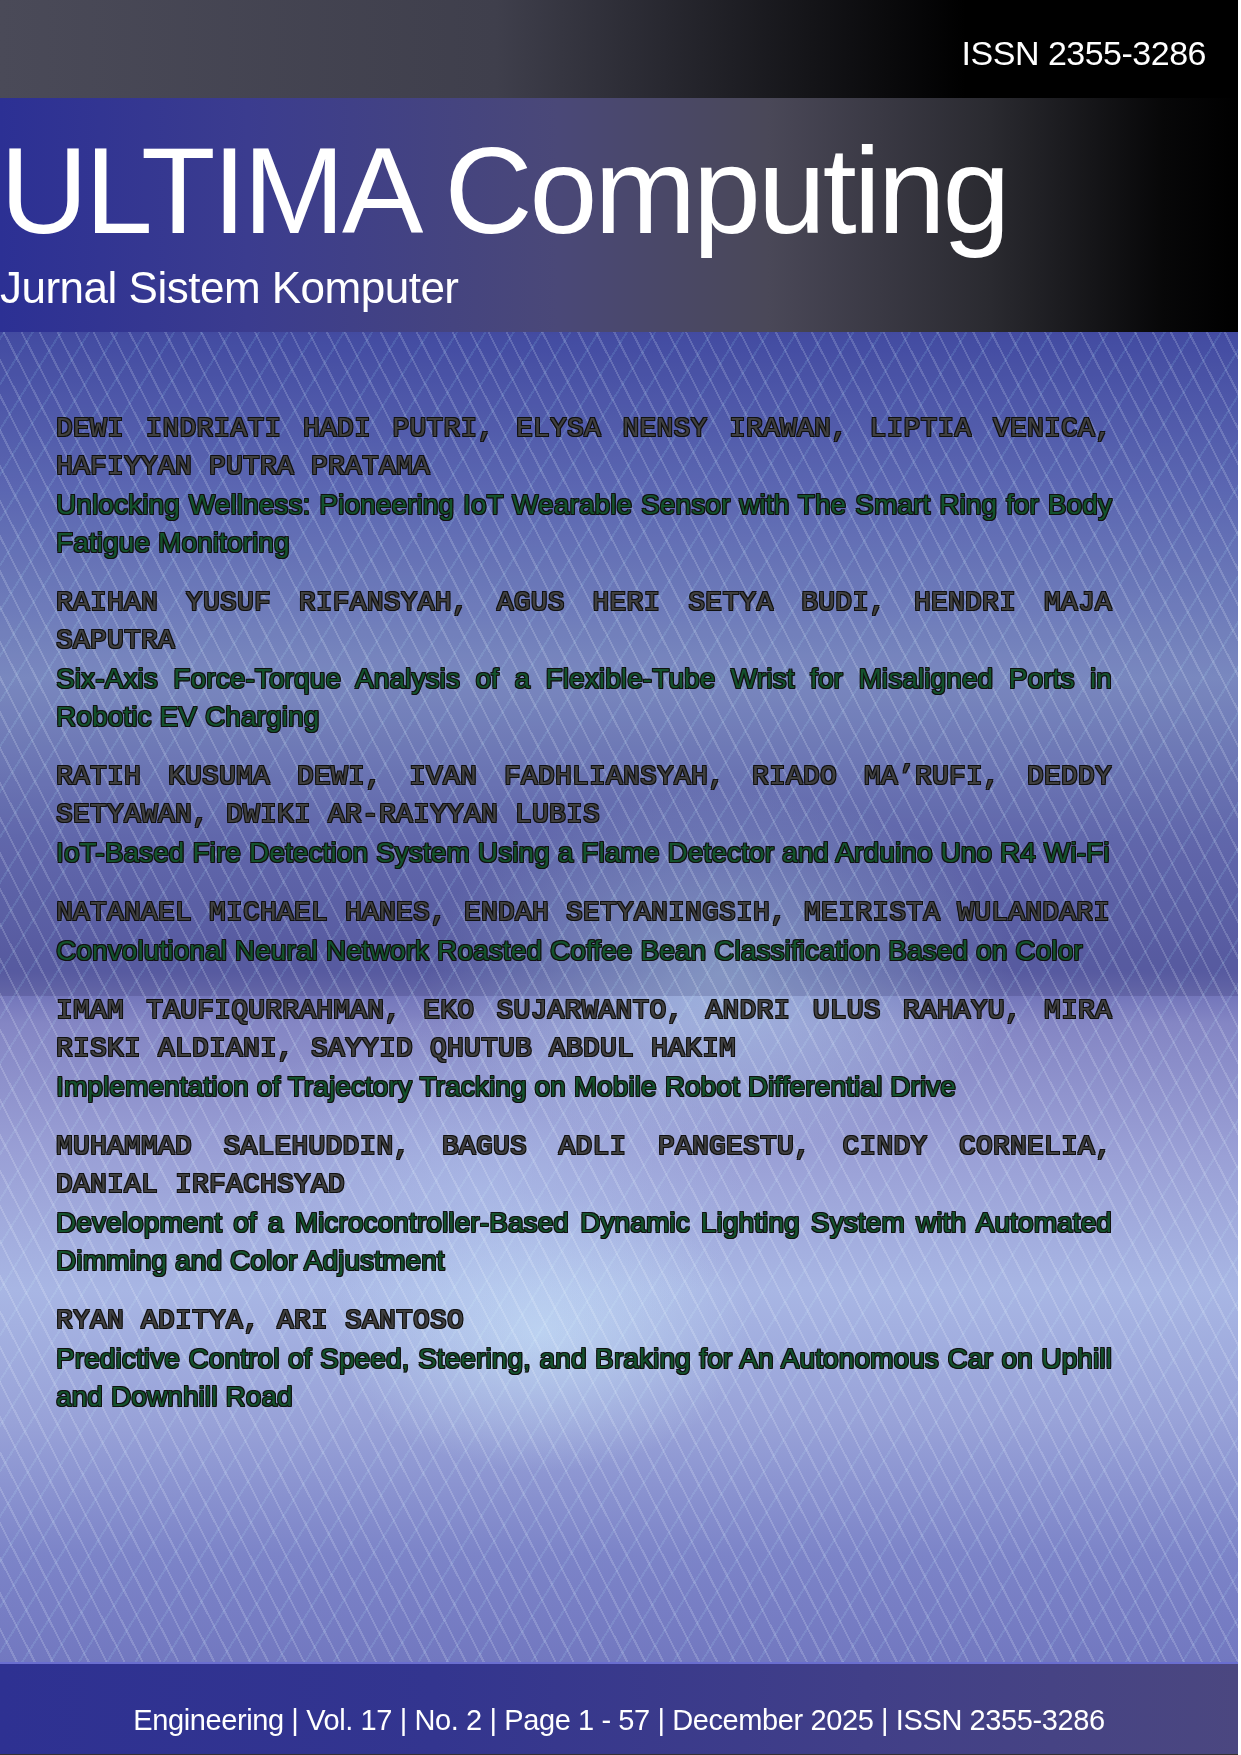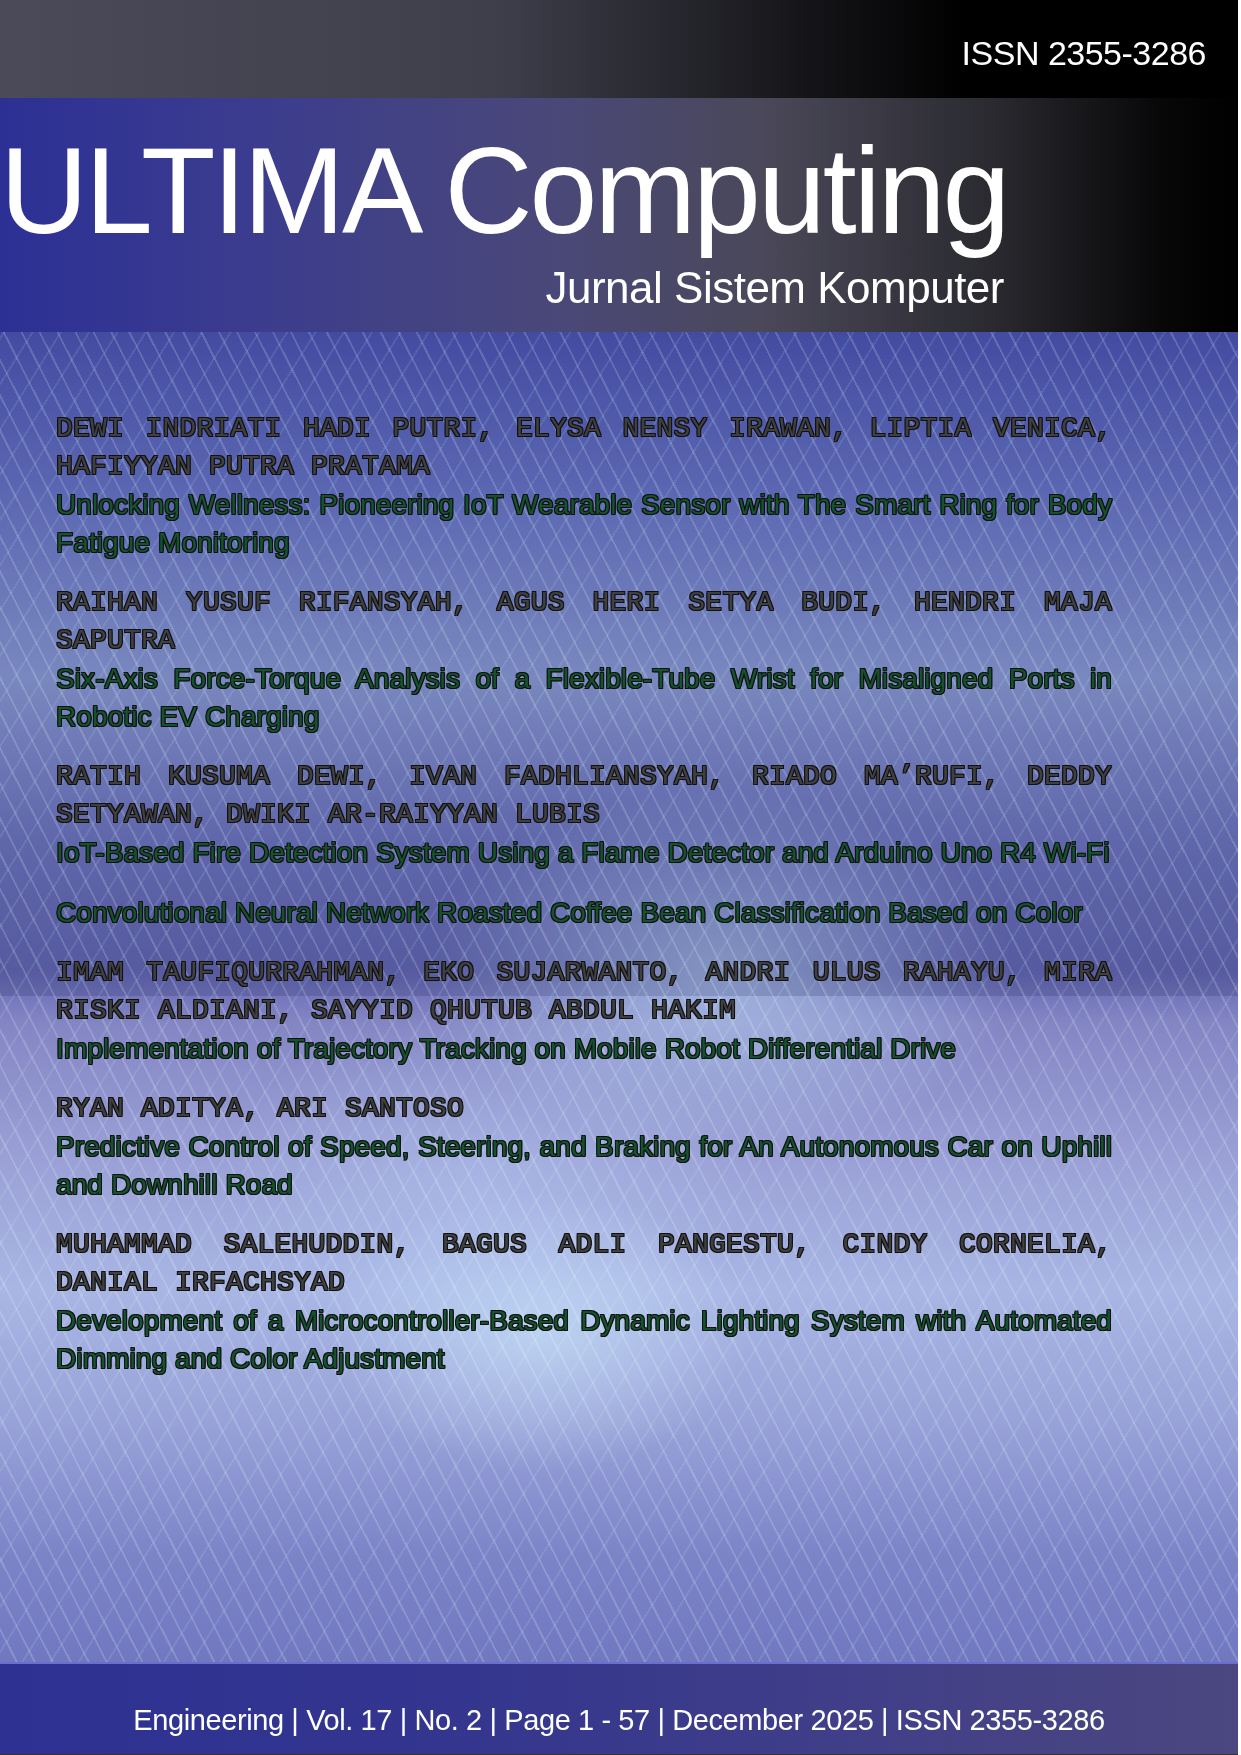--- a/index.html
+++ b/index.html
@@ -18,21 +18,21 @@
   }
   .title-band {
     position: absolute; left: 0; top: 98px; width: 1238px; height: 234px;
     background: linear-gradient(90deg, #2c3094 0%, #3b3c8f 20%, #4a4878 45%, #4a4858 62%, #2a2a30 80%, #070708 94%, #000 100%);
   }
   .journal-title {
     position: absolute; left: 0; width: 1238px; top: 130px; text-align: left;
     color: #ffffff; font-size: 122px; letter-spacing: -3px; line-height: 1;
   }
   .journal-subtitle {
-    position: absolute; left: 0; width: 1004px; top: 266px; text-align: right;
+    position: absolute; left: 0; width: 1004px; top: 266px; text-align: left;
     color: #ffffff; font-size: 44px; letter-spacing: -0.5px; line-height: 1;
   }
   .hero {
     position: absolute; left: 0; top: 332px; width: 1238px; height: 1330px; overflow: hidden;
     background:
       radial-gradient(ellipse 420px 260px at 720px 640px, rgba(200,235,255,0.55), rgba(200,235,255,0) 70%),
       radial-gradient(ellipse 380px 260px at 480px 860px, rgba(180,200,240,0.5), rgba(180,200,240,0) 70%),
       radial-gradient(ellipse 300px 200px at 540px 1000px, rgba(210,240,255,0.55), rgba(210,240,255,0) 70%),
       linear-gradient(180deg, #4c56b4 0%, #6a78c8 12%, #8ea0d8 26%, #7078c0 38%, #6468b2 48%, #8486c4 52%, #9aa0d6 62%, #a8b6e4 72%, #98a2d8 82%, #7c84c8 92%, #7278c0 100%);
   }
@@ -100,31 +100,32 @@
   </div>
   <div class="article">
     <div class="authors justify-last">RAIHAN YUSUF RIFANSYAH, AGUS HERI SETYA BUDI, HENDRI MAJA SAPUTRA</div>
     <div class="atitle justify-last">Six-Axis Force-Torque Analysis of a Flexible-Tube Wrist for Misaligned Ports in Robotic EV Charging</div>
   </div>
   <div class="article">
     <div class="authors justify-last">RATIH KUSUMA DEWI, IVAN FADHLIANSYAH, RIADO MA’RUFI, DEDDY SETYAWAN, DWIKI AR-RAIYYAN LUBIS</div>
     <div class="atitle" style="text-align:left">IoT-Based Fire Detection System Using a Flame Detector and Arduino Uno R4 Wi-Fi</div>
   </div>
   <div class="article">
+    <div class="authors justify-last">NATANAEL MICHAEL HANES, ENDAH SETYANINGSIH, MEIRISTA WULANDARI</div>
     <div class="atitle justify-last">Convolutional Neural Network Roasted Coffee Bean Classification Based on Color</div>
   </div>
   <div class="article">
     <div class="authors justify-last">IMAM TAUFIQURRAHMAN, EKO SUJARWANTO, ANDRI ULUS RAHAYU, MIRA RISKI ALDIANI, SAYYID QHUTUB ABDUL HAKIM</div>
     <div class="atitle justify-last">Implementation of Trajectory Tracking on Mobile Robot Differential Drive</div>
   </div>
   <div class="article">
+    <div class="authors justify-last">MUHAMMAD SALEHUDDIN, BAGUS ADLI PANGESTU, CINDY CORNELIA, DANIAL IRFACHSYAD</div>
+    <div class="atitle justify-last">Development of a Microcontroller-Based Dynamic Lighting System with Automated Dimming and Color Adjustment</div>
+  </div>
+  <div class="article">
     <div class="authors justify-last">RYAN ADITYA, ARI SANTOSO</div>
     <div class="atitle justify-last">Predictive Control of Speed, Steering, and Braking for An Autonomous Car on Uphill and Downhill Road</div>
-  </div>
-  <div class="article">
-    <div class="authors justify-last">MUHAMMAD SALEHUDDIN, BAGUS ADLI PANGESTU, CINDY CORNELIA, DANIAL IRFACHSYAD</div>
-    <div class="atitle justify-last">Development of a Microcontroller-Based Dynamic Lighting System with Automated Dimming and Color Adjustment</div>
   </div>
 </div>
 
 <div class="footer">
   <div class="footer-text">Engineering | Vol. 17 | No. 2 | Page 1 - 57 | December 2025 | ISSN 2355-3286</div>
 </div>
 
 </body></html>

